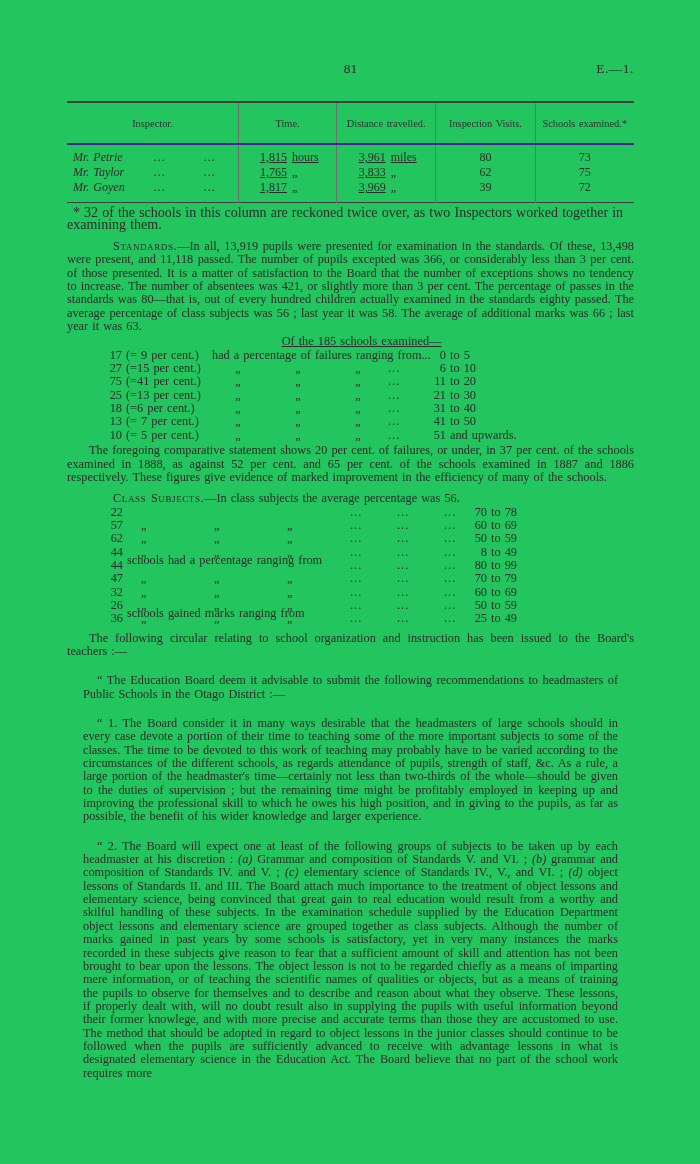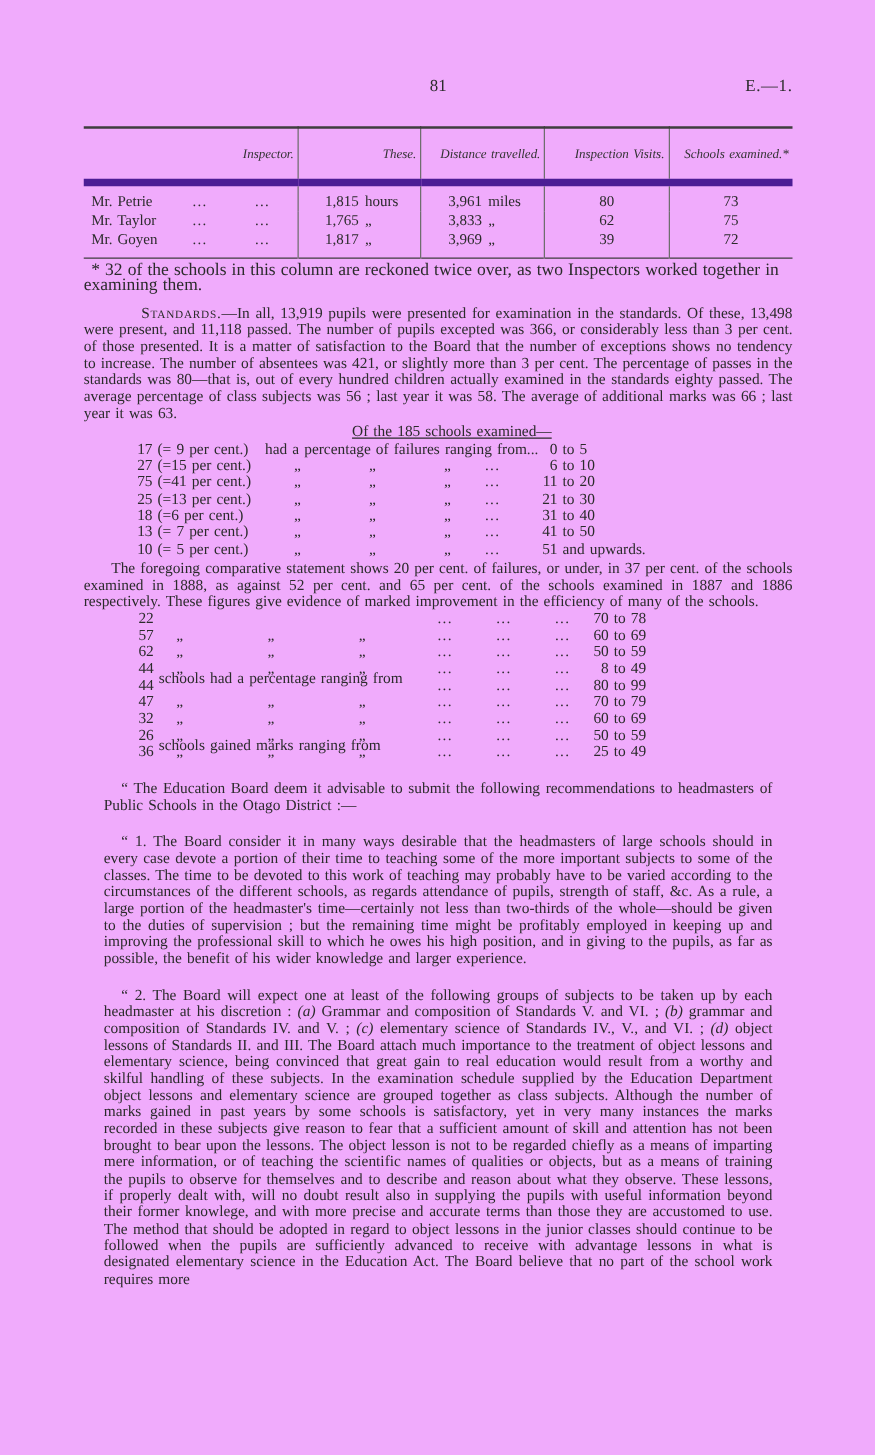--- a/index.html
+++ b/index.html
@@ -1,38 +1,38 @@
 <!DOCTYPE html>
 <html><head>
 <meta charset="utf-8">
 <style>
   html,body{margin:0;padding:0;background:#f4f3ef;}
-  .page{position:relative;width:700px;height:1164px;background:#f0abfc;overflow:hidden;
+  .page{position:relative;width:700px;height:1164px;background:#22c55e;overflow:hidden;
         font-family:"Liberation Serif","DejaVu Serif",serif;color:#2b2b2b;}
   .content{position:absolute;left:67px;top:60px;width:567px;
            font-size:12.3px;line-height:13.35px;text-align:justify;word-spacing:1px;}
 
   
   .page-head{position:relative;height:20px;text-align:center;font-size:13.5px;line-height:18px;}
   .doc-ref{position:absolute;right:0;top:0;letter-spacing:0.5px;}
 
   
   .insp-table{margin-top:21px;width:100%;border-collapse:collapse;
               border-top:2px solid #3e3e3e;border-bottom:1.5px solid #3e3e3e;}
-  .insp-table th{font-weight:normal;font-size:10.4px;line-height:11px;text-align:right;
-                 padding:15px 3px 14px;border-left:1px solid #6e6e6e;border-bottom:6px solid #4c1d95;color:#333;font-style:italic;}
+  .insp-table th{font-weight:normal;font-size:10.4px;line-height:11px;text-align:center;
+                 padding:15px 3px 14px;border-left:1px solid #6e6e6e;border-bottom:2px solid #4c1d95;color:#333;}
   .insp-table th:first-child{border-left:none;}
   .insp-table td{border-left:1px solid #6e6e6e;text-align:center;font-size:12px;line-height:15px;padding:0 3px;}
   .insp-table td:first-child{border-left:none;text-align:left;}
   .insp-table tbody tr:first-child td{padding-top:5px;}
   .insp-table tbody tr:last-child td{padding-bottom:7px;}
-  .insp-cell{display:flex;padding-left:3px;}
+  .insp-cell{display:flex;padding-left:3px;font-style:italic;}
   .insp-name{width:62px;}
   .insp-dots{width:50px;text-align:center;letter-spacing:1px;}
-  .vu{display:flex;justify-content:center;}
+  .vu{display:flex;justify-content:center;text-decoration:underline;}
   .vu .v{width:40px;text-align:right;}
   .vu .u{width:36px;text-align:left;margin-left:5px;}
 
   .footnote{margin:4px 0 0;font-size:14px;line-height:12px;text-align:left;text-indent:6px;word-spacing:0.6px;}
 
   
   .body-para{margin:9px 0 0;text-indent:22px;}
   .tight{margin-top:2px;}
   .quote-para{margin:16px;text-indent:14px;}
   .it{font-style:italic;}
@@ -75,21 +75,21 @@
 
     <div class="page-head">
       <span>81</span>
       <span class="doc-ref">E.—1.</span>
     </div>
 
     <table class="insp-table">
       <thead>
         <tr>
           <th style="width:29.5%">Inspector.</th>
-          <th style="width:17.3%">These.</th>
+          <th style="width:17.3%">Time.</th>
           <th style="width:17.5%">Distance travelled.</th>
           <th style="width:17.5%">Inspection Visits.</th>
           <th>Schools examined.*</th>
         </tr>
       </thead>
       <tbody>
         <tr>
           <td>
             <div class="insp-cell">
                 <span class="insp-name">Mr. Petrie</span>
@@ -230,20 +230,21 @@
           <span class="f-d2">„</span>
           <span class="f-d3">„</span>
           <span class="f-dots dots">...</span>
           <span class="f-num">51</span>
           <span class="f-tail">and upwards.</span>
         </div>
     </div>
 
     <p class="body-para tight">The foregoing comparative statement shows 20 per cent. of failures, or under, in 37 per cent. of the schools examined in 1888, as against 52 per cent. and 65 per cent. of the schools examined in 1887 and 1886 respectively.  These figures give evidence of marked improvement in the efficiency of many of the schools.</p>
 
+    <p class="sect-intro"><span class="sc">Class Subjects.</span><span>—In class subjects the average percentage was 56.</span></p>
     <div class="ditto-list">
       <div class="drow">
           <span class="c-count">22</span>
           <span class="c-desc">schools had a percentage ranging from</span>
           <span class="c-dots1 dots">...</span>
           <span class="c-dots2 dots">...</span>
           <span class="c-dots3 dots">...</span>
           <span class="c-num">70</span>
           <span class="c-tail">to 78</span>
         </div>
@@ -331,18 +332,19 @@
           <span class="c-d2">„</span>
           <span class="c-d3">„</span>
           <span class="c-dots1 dots">...</span>
           <span class="c-dots2 dots">...</span>
           <span class="c-dots3 dots">...</span>
           <span class="c-num">25</span>
           <span class="c-tail">to 49</span>
         </div>
     </div>
 
+    <p class="body-para" style="margin-top:6px">The following circular relating to school organization and instruction has been issued to the Board's teachers :—</p>
     <p class="quote-para">“ The Education Board deem it advisable to submit the following recommendations to headmasters of Public Schools in the Otago District :—</p>
     <p class="quote-para">“ 1. The Board consider it in many ways desirable that the headmasters of large schools should in every case devote a portion of their time to teaching some of the more important subjects to some of the classes.  The time to be devoted to this work of teaching may probably have to be varied according to the circumstances of the different schools, as regards attendance of pupils, strength of staff, &amp;c.  As a rule, a large portion of the headmaster's time—certainly not less than two-thirds of the whole—should be given to the duties of supervision ; but the remaining time might be profitably employed in keeping up and improving the professional skill to which he owes his high position, and in giving to the pupils, as far as possible, the benefit of his wider knowledge and larger experience.</p>
     <p class="quote-para"><span>“ 2. The Board will expect one at least of the following groups of subjects to be taken up by each headmaster at his discretion : </span><span class="it">(a)</span><span> Grammar and composition of Standards V. and VI. ; </span><span class="it">(b)</span><span> grammar and composition of Standards IV. and V. ; </span><span class="it">(c)</span><span> elementary science of Standards IV., V., and VI. ; </span><span class="it">(d)</span><span> object lessons of Standards II. and III.  The Board attach much importance to the treatment of object lessons and elementary science, being convinced that great gain to real education would result from a worthy and skilful handling of these subjects.  In the examination schedule supplied by the Education Department object lessons and elementary science are grouped together as class subjects. Although the number of marks gained in past years by some schools is satisfactory, yet in very many instances the marks recorded in these subjects give reason to fear that a sufficient amount of skill and attention has not been brought to bear upon the lessons.  The object lesson is not to be regarded chiefly as a means of imparting mere information, or of teaching the scientific names of qualities or objects, but as a means of training the pupils to observe for themselves and to describe and reason about what they observe.  These lessons, if properly dealt with, will no doubt result also in supplying the pupils with useful information beyond their former knowlege, and with more precise and accurate terms than those they are accustomed to use.  The method that should be adopted in regard to object lessons in the junior classes should continue to be followed when the pupils are sufficiently advanced to receive with advantage lessons in what is designated elementary science in the Education Act.  The Board believe that no part of the school work requires more</span></p>
 
   </div>
 </div>
 
 </body></html>

